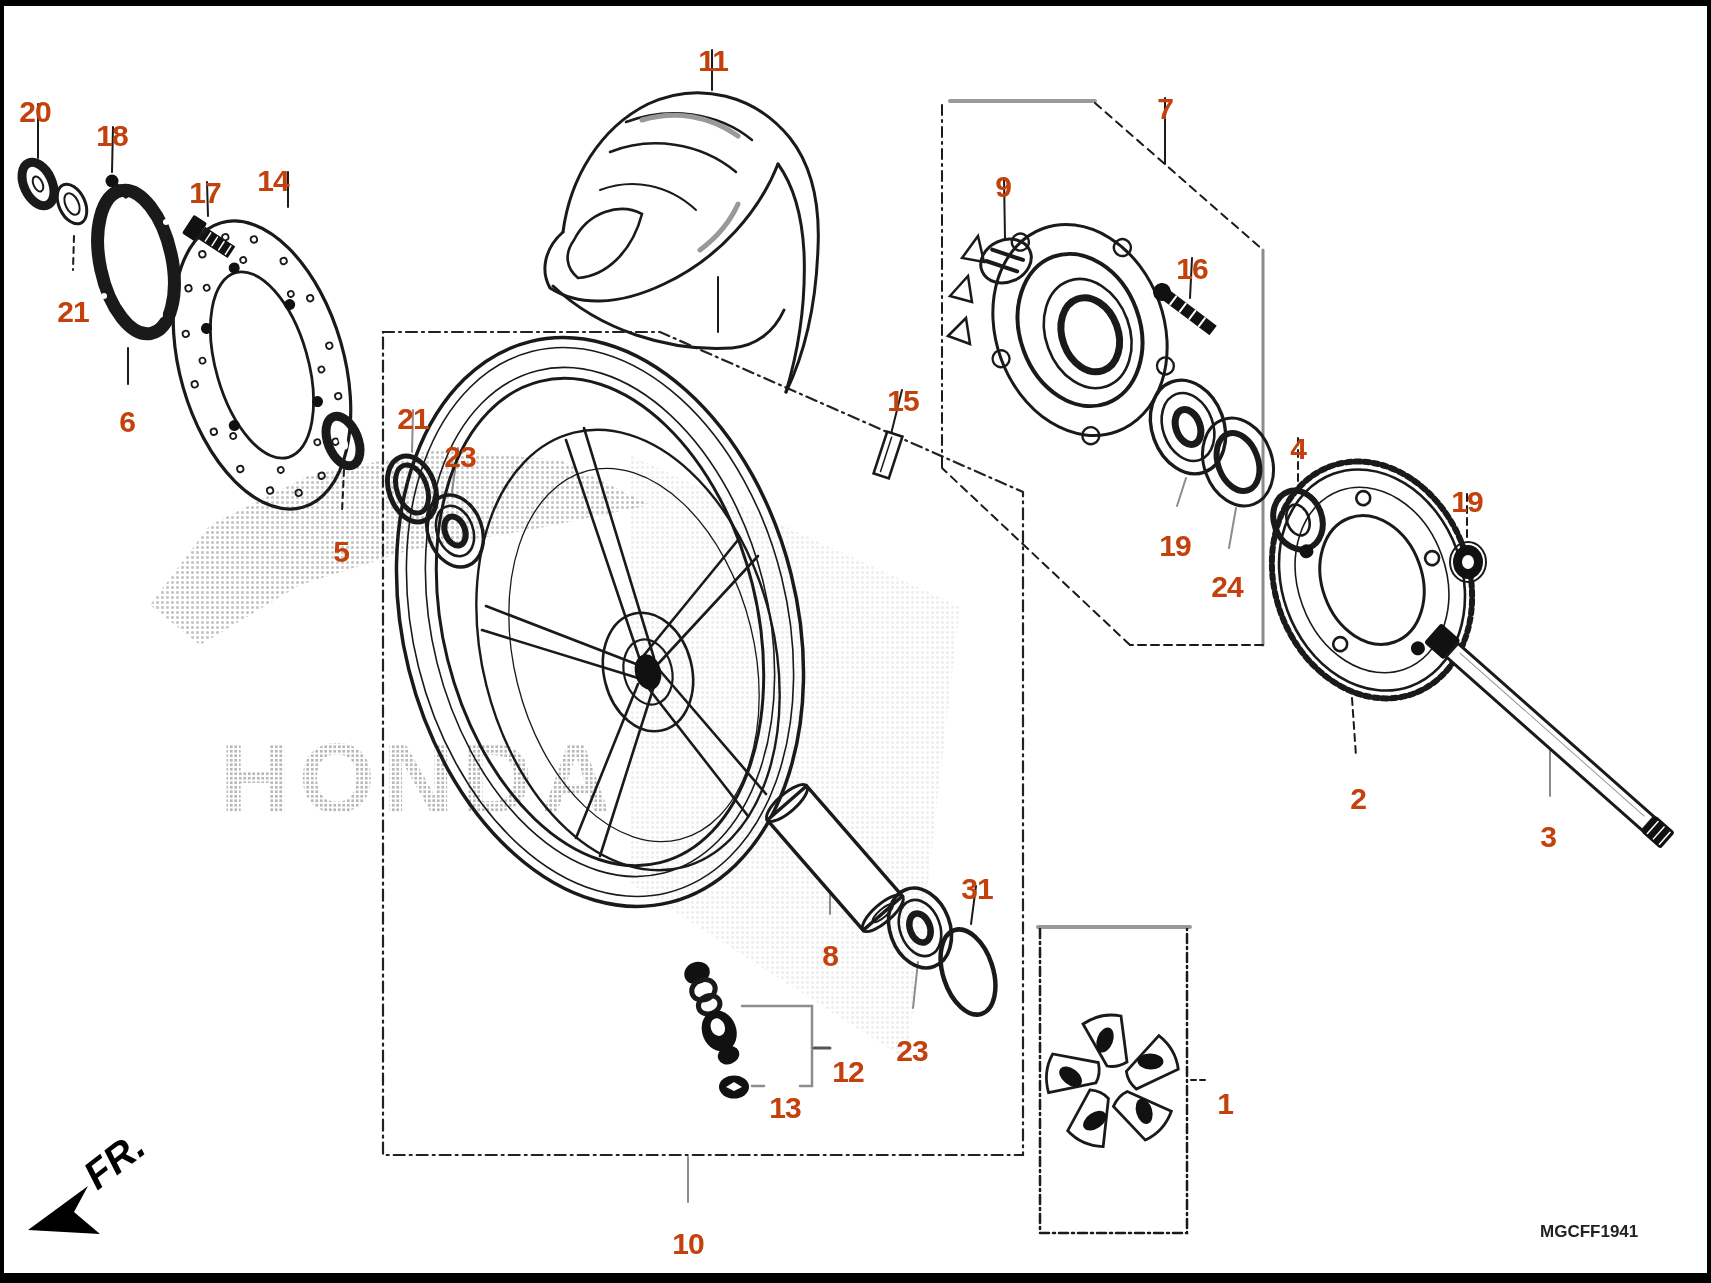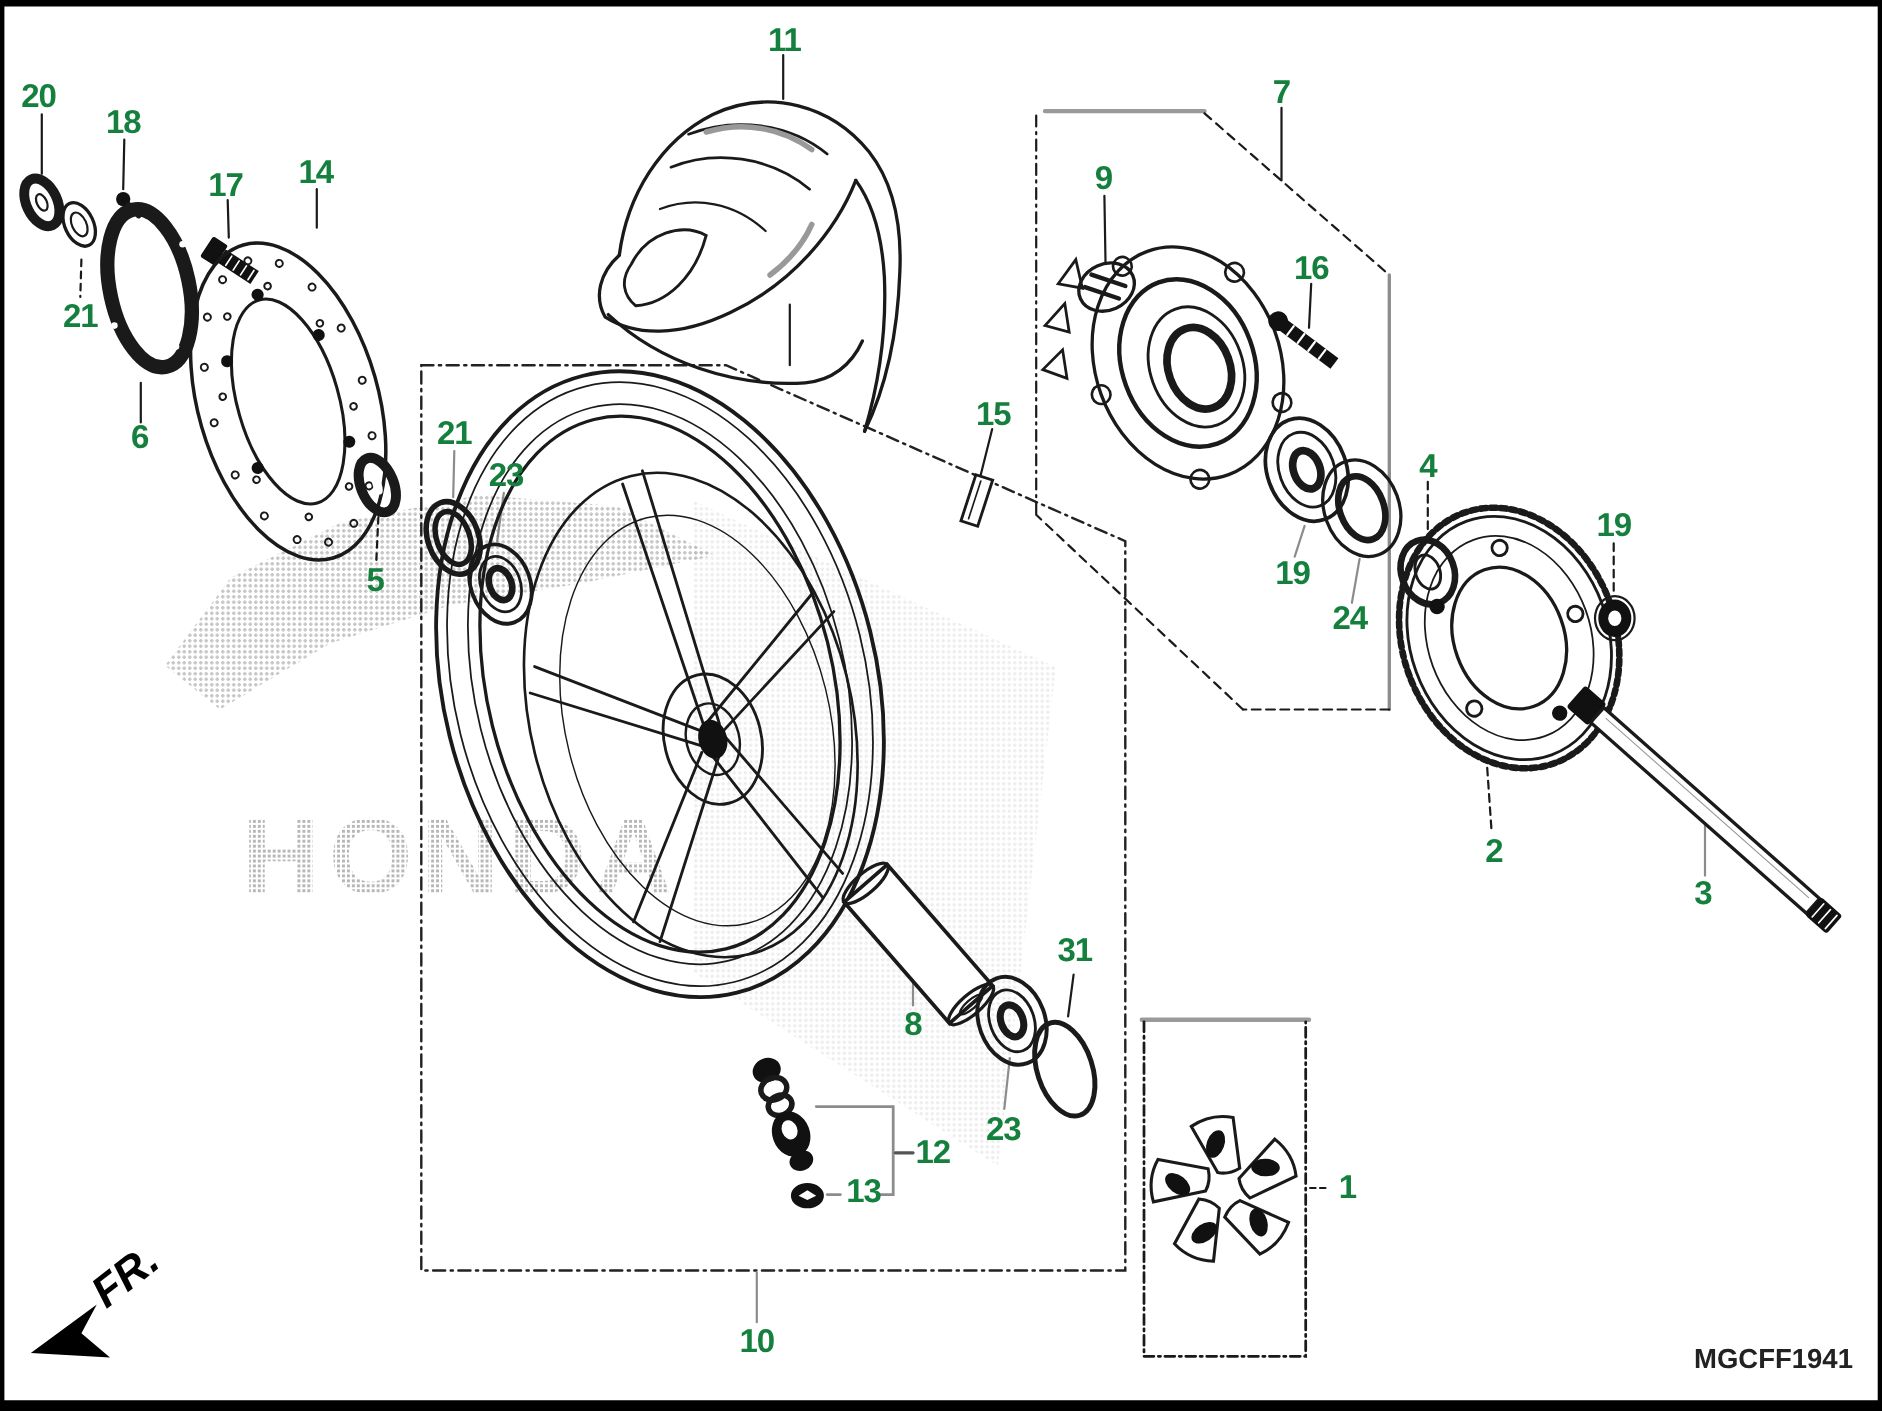--- a/index.html
+++ b/index.html
@@ -1,30 +1,30 @@
 <!DOCTYPE html>
 <html><head>
 <meta charset="utf-8">
 <style>
   html,body{margin:0;padding:0;background:#fff;}
   #stage{position:relative;width:1711px;height:1283px;background:#fff;overflow:hidden;
          font-family:"Liberation Sans",sans-serif;}
   #frame{position:absolute;inset:0;border-style:solid;border-color:#000;
          border-width:6px 4px 10px 4px;pointer-events:none;z-index:9;}
   .callout{position:absolute;transform:translate(-50%,-50%);font-weight:700;
-           font-size:30px;color:#15803d;line-height:1;z-index:6;letter-spacing:-1px;}
+           font-size:30px;color:#c2410c;line-height:1;z-index:6;letter-spacing:-1px;margin-top:24px;}
   .art{position:absolute;left:0;top:0;z-index:3;}
   .halftone{position:absolute;z-index:2;
      background-image:radial-gradient(circle,#8d8d8d 1.3px,transparent 1.6px);
      background-size:5px 5px;}
   .wm-text{position:absolute;z-index:2;font-weight:700;font-size:98px;letter-spacing:8px;
      -webkit-background-clip:text;background-clip:text;color:transparent;
      background-image:radial-gradient(circle,#7d7d7d 1.4px,transparent 1.7px);
      background-size:4.5px 4.5px;opacity:.55;}
-  .code{position:absolute;font-weight:700;font-size:25px;color:#222;z-index:6;}
+  .code{position:absolute;font-weight:700;font-size:17px;color:#222;z-index:6;}
   .frlabel{position:absolute;font-weight:700;font-style:italic;font-size:40px;color:#000;
      transform:rotate(-38deg);z-index:6;}
 </style>
 </head>
 <body>
 
 <div id="stage">
   <div id="frame"></div>
 
   <div class="halftone" style="left:150px;top:440px;width:500px;height:250px;opacity:.5;
@@ -331,21 +331,21 @@
   <div class="callout" style="left:1298px;top:425px;">4</div>
   <div class="callout" style="left:341px;top:528px;">5</div>
   <div class="callout" style="left:127px;top:398px;">6</div>
   <div class="callout" style="left:1165px;top:85px;">7</div>
   <div class="callout" style="left:830px;top:932px;">8</div>
   <div class="callout" style="left:1003px;top:163px;">9</div>
   <div class="callout" style="left:688px;top:1220px;">10</div>
   <div class="callout" style="left:713px;top:37px;">11</div>
   <div class="callout" style="left:848px;top:1048px;">12</div>
   <div class="callout" style="left:785px;top:1084px;">13</div>
-  <div class="callout" style="left:287px;top:157px;">14</div>
+  <div class="callout" style="left:273px;top:157px;">14</div>
   <div class="callout" style="left:903px;top:377px;">15</div>
   <div class="callout" style="left:1192px;top:245px;">16</div>
   <div class="callout" style="left:205px;top:169px;">17</div>
   <div class="callout" style="left:112px;top:112px;text-align:center;">18</div>
   <div class="callout" style="left:1467px;top:478px;text-align:right;">19</div>
   <div class="callout" style="left:35px;top:88px;">20</div>
   <div class="callout" style="left:73px;top:288px;">21</div>
   <div class="callout" style="left:1175px;top:522px;">19</div>
   <div class="callout" style="left:460px;top:433px;">23</div>
   <div class="callout" style="left:912px;top:1027px;">23</div>

